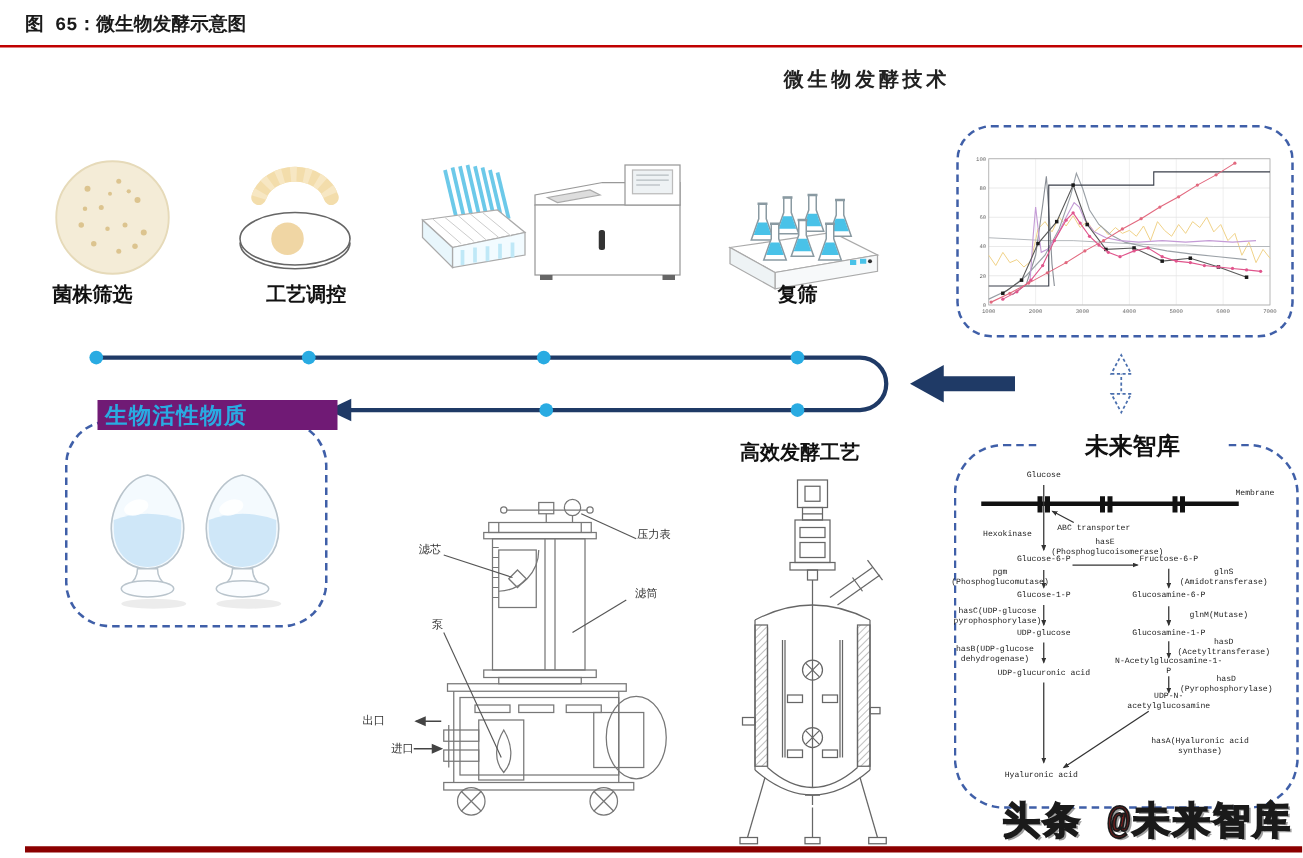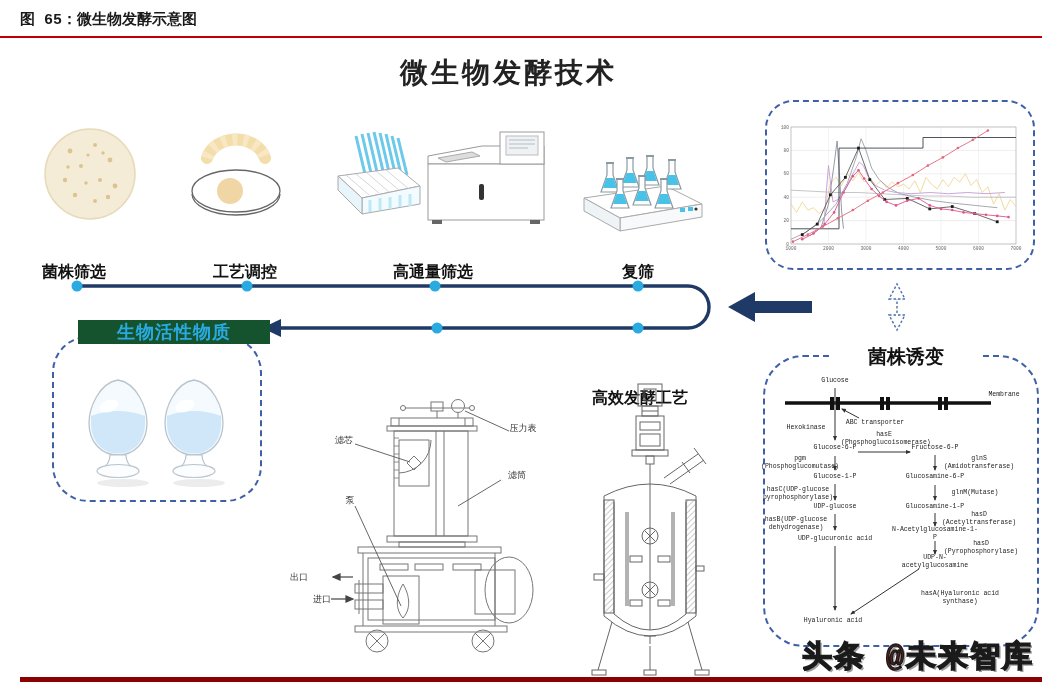--- a/index.html
+++ b/index.html
@@ -1,28 +1,28 @@
 <!DOCTYPE html>
 <html><head>
 <meta charset="utf-8">
 <style>
   html,body{margin:0;padding:0;background:#fff;}
   .page{position:relative;width:1042px;height:686px;background:#fff;overflow:hidden;
         font-family:Liberation Mono, monospace;}
   .fig-header{position:absolute;left:20px;top:10px;font-size:15px;font-weight:bold;color:#1a1a1a;}
   .red-rule{position:absolute;left:0;top:36px;width:1042px;height:2px;background:#C00000;}
-  .main-title{position:absolute;left:400px;top:54px;width:360px;text-align:left;
-              font-size:28px;font-weight:600;letter-spacing:3px;color:#222;}
-  .step-label{position:absolute;font-size:16px;font-weight:bold;color:#111;text-align:center;margin-top:36px;}
+  .main-title{position:absolute;left:400px;top:54px;width:360px;text-align:right;
+              font-size:16px;font-weight:600;letter-spacing:3px;color:#222;}
+  .step-label{position:absolute;font-size:16px;font-weight:bold;color:#111;text-align:center;}
   .overlay{position:absolute;left:0;top:0;pointer-events:none;}
   .dashed-box{position:absolute;border:2px dashed #3f5fa8;background:#fff;}
   .box-title{position:absolute;font-size:19px;font-weight:bold;color:#111;text-align:center;
              background:#fff;padding:0 6px;z-index:3;}
-  .cyan-title{position:absolute;font-size:18px;font-weight:bold;color:#29ABE2;text-align:center;
-              background:#14532d;padding:0 6px;z-index:3;letter-spacing:1px;}
+  .cyan-title{position:absolute;font-size:18px;font-weight:bold;color:#29ABE2;text-align:left;
+              background:#701a75;padding:0 6px;z-index:3;letter-spacing:1px;}
   .plabel{position:absolute;font-size:9px;color:#333;transform:translate(-50%,-50%);white-space:nowrap;z-index:2;}
   .ml{position:absolute;transform:translate(-50%,-50%);font-size:6.5px;line-height:1.3;color:#222;
       text-align:center;white-space:pre-line;width:max-content;max-width:86px;z-index:2;}
   .watermark{position:absolute;right:8px;top:636px;font-size:30px;font-weight:bold;color:#7f1d1d;
              -webkit-text-stroke:1.4px #1a1a1a;text-shadow:2px 2px 0 rgba(80,80,80,.55);letter-spacing:2px;z-index:5;}
   .bottom-bar{position:absolute;left:20px;top:677px;width:1022px;height:5px;background:#8B0000;}
   svg{position:absolute;}
 </style>
 </head>
 <body>
@@ -123,21 +123,20 @@
       <use href="#flask" x="50" y="29"></use>
       <use href="#flask" x="70" y="27"></use>
       <use href="#flask" x="92" y="31"></use>
     <use href="#flask" x="40" y="50"></use>
       <use href="#flask" x="62" y="47"></use>
       <use href="#flask" x="84" y="50"></use>
   </svg>
 
   <div class="step-label" style="left:14px;top:226px;width:120px">菌株筛选</div>
   <div class="step-label" style="left:185px;top:226px;width:120px">工艺调控</div>
-  <div class="step-label" style="left:363px;top:226px;width:140px">高通量筛选</div>
   <div class="step-label" style="left:578px;top:226px;width:120px">复筛</div>
   <div class="step-label" style="left:560px;top:352px;width:160px">高效发酵工艺</div>
 
   <svg class="overlay" width="1042" height="686" viewBox="0 0 1042 686">
     <path d="M 77 286 H 688 A 21 21 0 0 1 688 328 H 278" fill="none" stroke="#1F3A66" stroke-width="3.4"></path>
     <polygon points="262,328 281,319 281,337" fill="#1F3A66"></polygon>
     <g fill="#29ABE2">
       <circle cx="77" cy="286" r="5.5"></circle>
         <circle cx="247" cy="286" r="5.5"></circle>
         <circle cx="435" cy="286" r="5.5"></circle>
@@ -378,21 +377,21 @@
       <circle cx="123.875" cy="63.16" r="1.3" fill="#e2697f"></circle>
       <circle cx="138.875" cy="54.97" r="1.3" fill="#e2697f"></circle>
       <circle cx="153.875" cy="45.61" r="1.3" fill="#e2697f"></circle>
       <circle cx="168.875" cy="37.42" r="1.3" fill="#e2697f"></circle>
       <circle cx="183.875" cy="28.060000000000002" r="1.3" fill="#e2697f"></circle>
       <circle cx="198.875" cy="19.870000000000005" r="1.3" fill="#e2697f"></circle>
       <circle cx="213.875" cy="10.510000000000005" r="1.3" fill="#e2697f"></circle>
     </svg>
 
   <div class="dashed-box" style="left:763px;top:355px;width:272px;height:288px;border-radius:40px"></div>
-  <div class="box-title" style="left:830px;top:344px;width:140px">菌株诱变</div>
+  <div class="box-title" style="left:830px;top:344px;width:140px">未来智库</div>
 
   <div style="position:absolute;left:763px;top:355px;width:272px;height:288px;z-index:2">
     <svg style="left:0;top:0" width="272" height="288" viewBox="0 0 272 288">
       <defs>
         <marker id="ah" markerWidth="6" markerHeight="6" refX="4" refY="2" orient="auto">
           <path d="M0,0 L5,2 L0,4 Z" fill="#333"></path>
         </marker>
       </defs>
       <line x1="22" y1="48" x2="228" y2="48" stroke="#111" stroke-width="3.5"></line>
       <g fill="#111">

